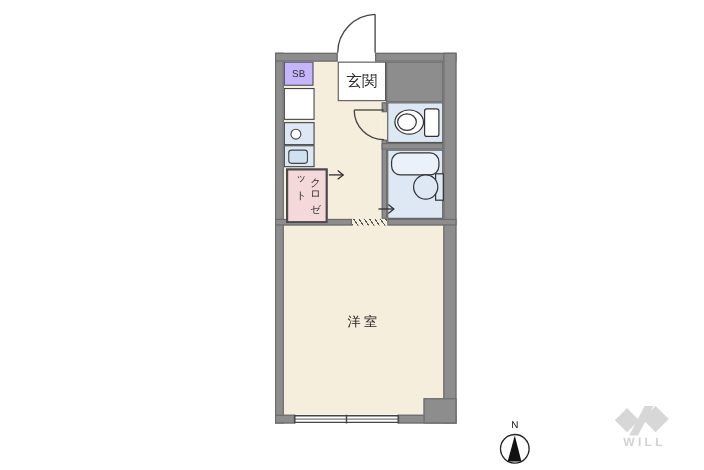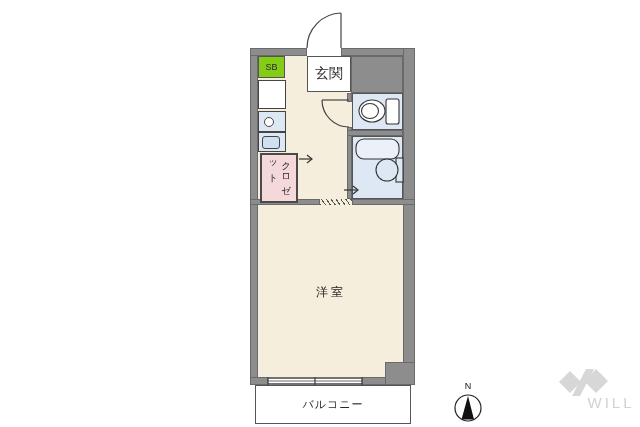--- a/index.html
+++ b/index.html
@@ -47,48 +47,45 @@
   <div class="wall" style="left:347px;top:127px;width:5px;height:72px;"></div>
   <div class="wall" style="left:347px;top:130px;width:56px;height:6px;"></div>
   <div class="wall" style="left:250px;top:199px;width:70px;height:6px;"></div>
   <div class="wall" style="left:352px;top:199px;width:63px;height:6px;"></div>
   <div class="wall" style="left:250px;top:377px;width:18px;height:8px;"></div>
   <div class="wall" style="left:362px;top:377px;width:53px;height:8px;"></div>
   <div class="wall" style="left:385px;top:362px;width:30px;height:23px;"></div>
 
   <div class="abs" style="left:320px;top:199px;width:32px;height:6px;background-color:var(--floor);background-image:repeating-linear-gradient(55deg,#555 0 1px,transparent 1px 4px);"></div>
 
-  <div class="fixture label" style="left:258px;top:56px;width:27px;height:22px;background:#84cc16;border:1px solid #555;font-size:9px;">
+  <div class="fixture label" style="left:258px;top:56px;width:27px;height:22px;background:#c4b5fd;border:1px solid #555;font-size:9px;">
     <span>SB</span>
   </div>
   <div class="fixture" style="left:258px;top:80px;width:28px;height:29px;background:#fff;border:1.5px solid #444;"></div>
   <div class="fixture" style="left:258px;top:111px;width:28px;height:21px;background:var(--wet);border:1px solid #444;">
     <div class="abs" style="left:5px;top:5px;width:10px;height:10px;border-radius:50%;background:#fff;border:1px solid #444;"></div>
   </div>
   <div class="fixture" style="left:258px;top:132px;width:28px;height:20px;background:var(--wet);border:1px solid #444;">
     <div class="abs" style="left:3px;top:3px;width:18px;height:13px;border-radius:3px;background:#cfe0f0;border:1px solid #444;"></div>
   </div>
 
   <div class="fixture label" style="left:260px;top:153px;width:38px;height:50px;background:var(--closet);border:2px solid #4a4a4a;">
     <span class="vtext" style="font-size:9.5px;">クロゼット</span>
   </div>
 
   <div class="abs label" style="left:307px;top:56px;width:44px;height:36px;font-size:14px;">
     <span>玄関</span>
   </div>
 
   <div class="abs label" style="left:296px;top:280px;width:70px;height:24px;font-size:12px;letter-spacing:3px;color:#222;">洋室</div>
 
-  <div class="abs label" style="left:255px;top:385px;width:156px;height:39px;background:#fff;border:1.5px solid #555;font-size:11px;letter-spacing:1px;">
-    <span>バルコニー</span>
-  </div>
 
   <div class="abs label" style="left:459px;top:380px;width:18px;height:11px;font-size:9px;color:#111;">N</div>
 
-  <div class="abs label" style="left:589px;top:396px;width:44px;height:12px;font-size:15px;font-weight:normal;letter-spacing:3px;color:#d2d2d2;">WILL</div>
+  <div class="abs label" style="left:564px;top:396px;width:44px;height:12px;font-size:11px;font-weight:bold;letter-spacing:3px;color:#d2d2d2;">WILL</div>
 
   <svg id="svg-overlay" width="640" height="427" viewBox="0 0 640 427">
 
     <g stroke="#444" fill="none" stroke-width="1.2">
       <path d="M307,48 A35,35 0 0 1 341,13"></path>
       <line x1="341" y1="13" x2="341" y2="48"></line>
     </g>
 
     <g stroke="#444" fill="none" stroke-width="1.2">
       <line x1="322" y1="100" x2="349" y2="100"></line>

